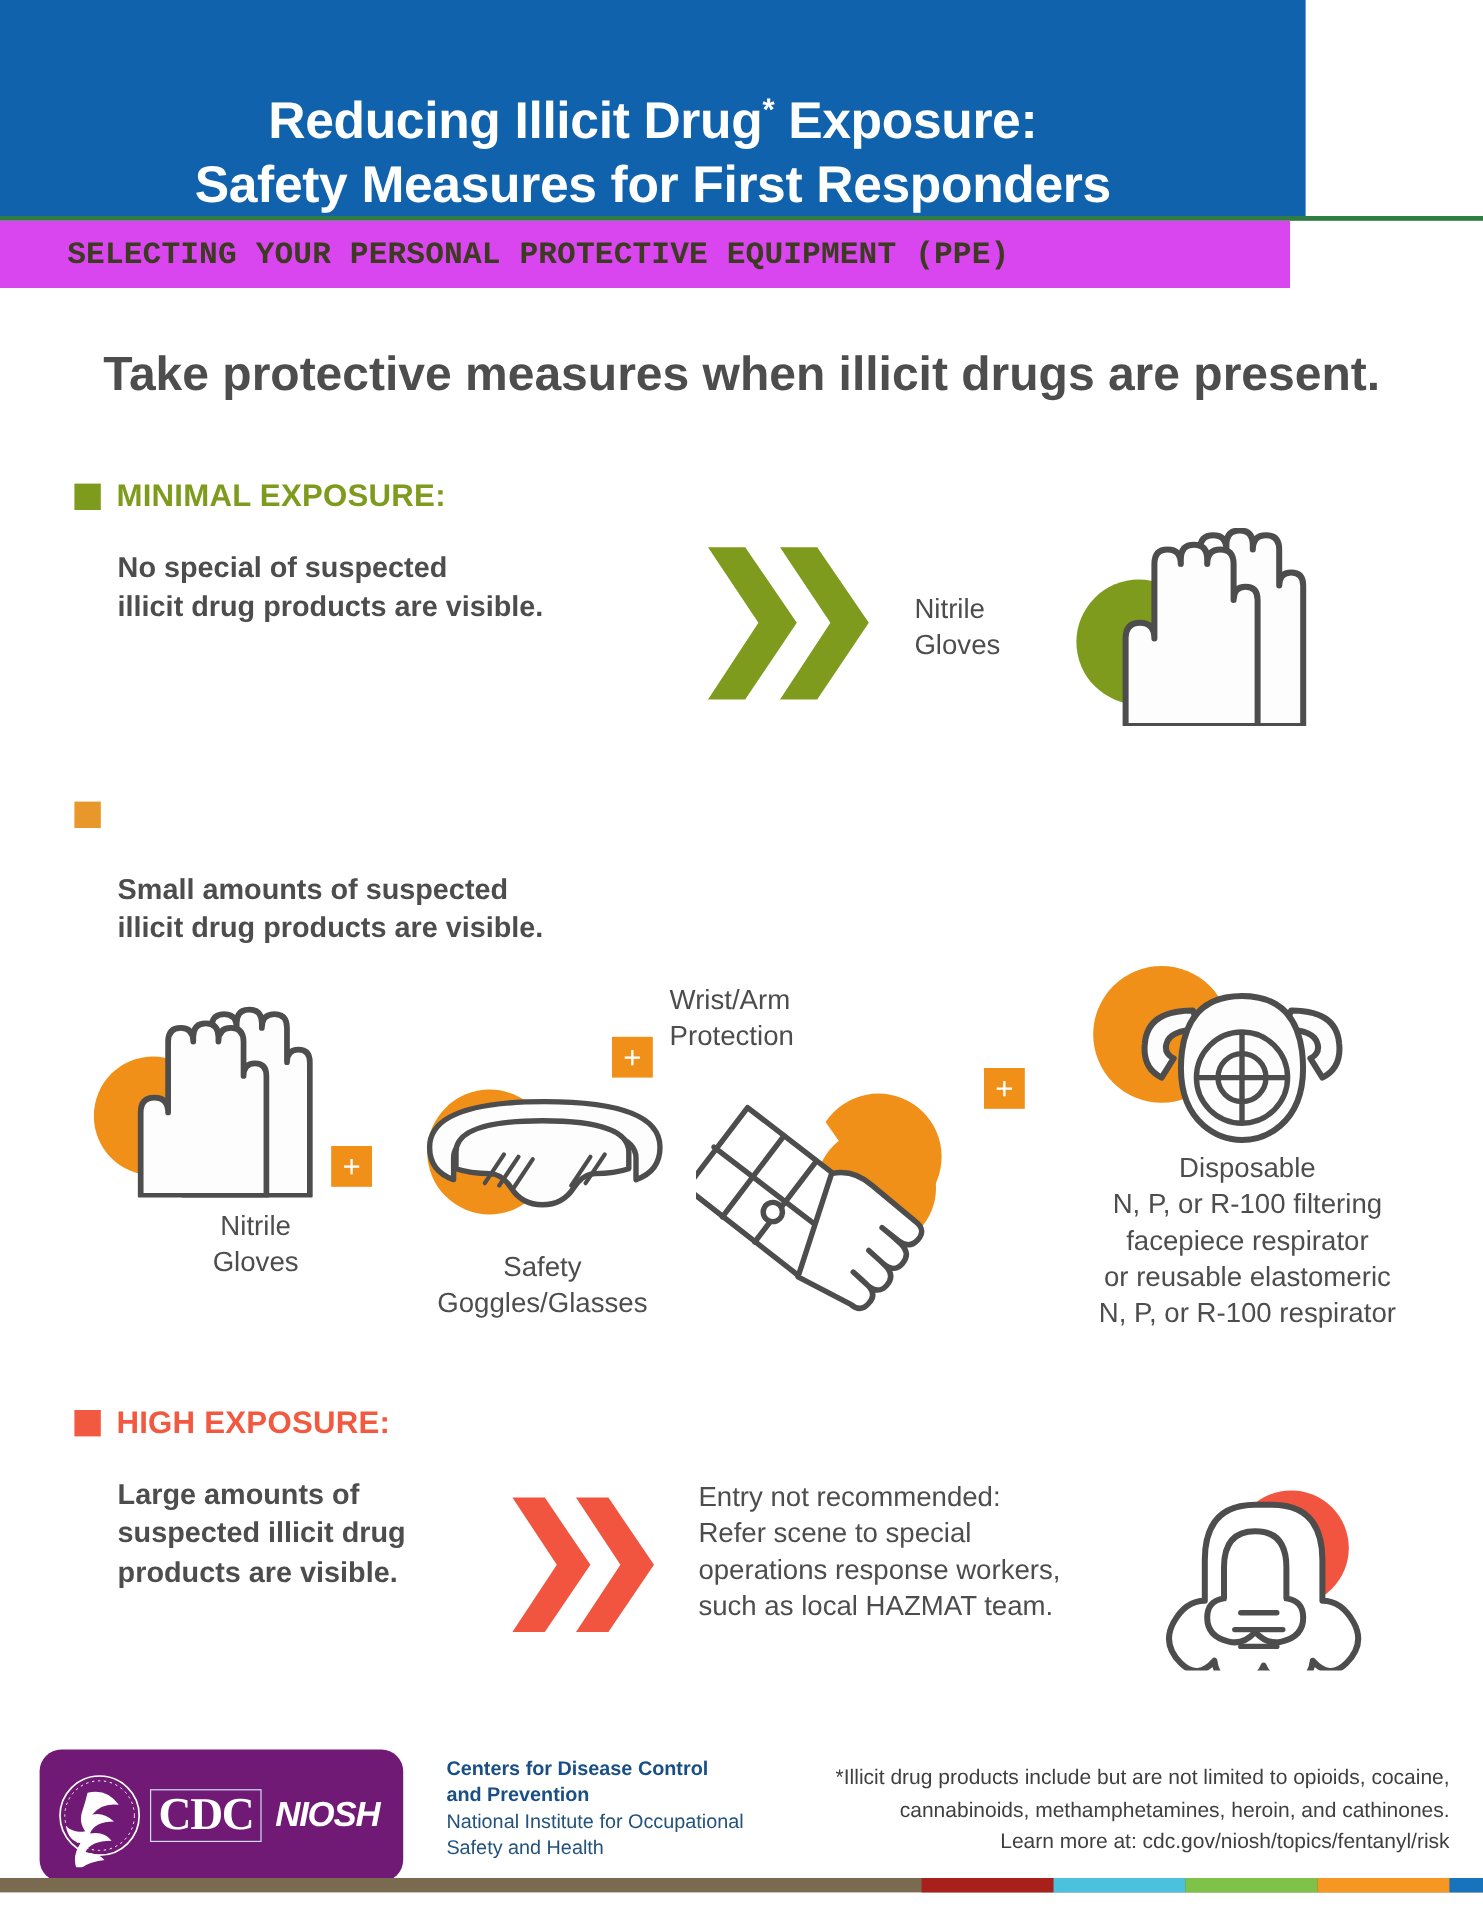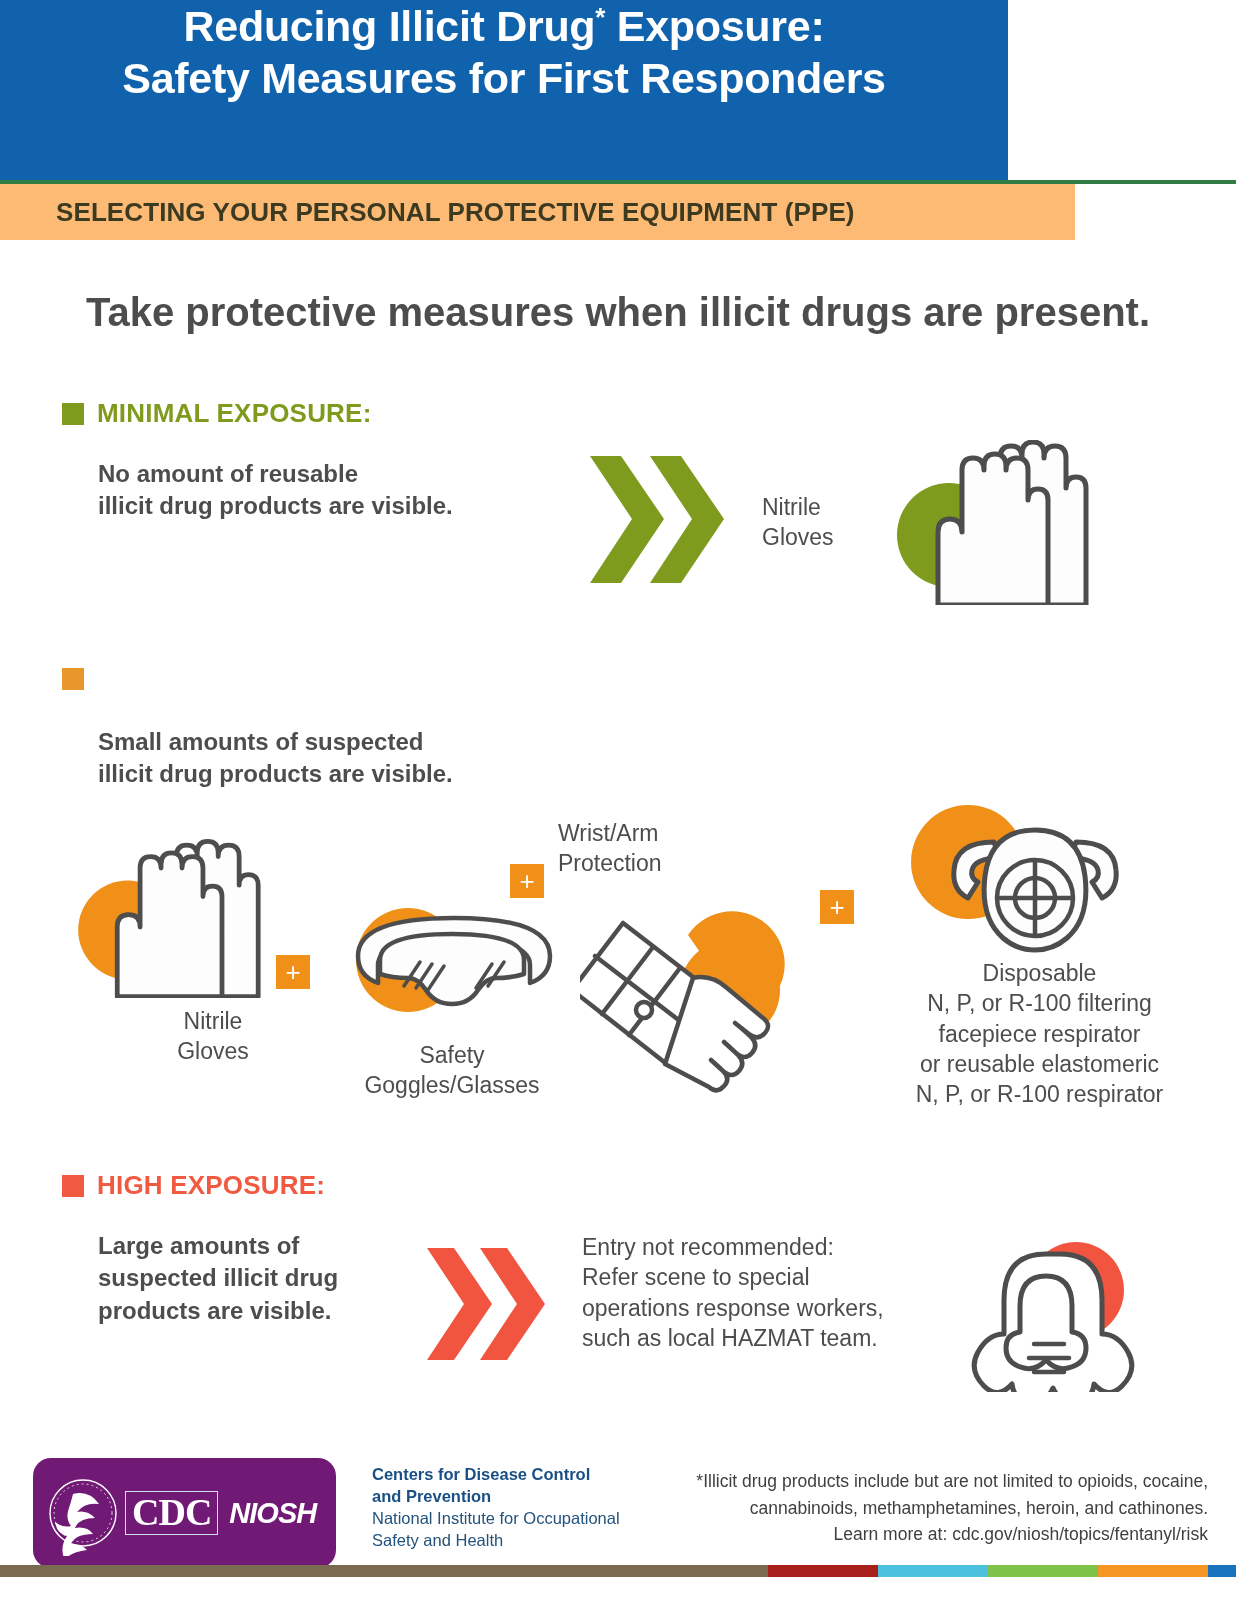--- a/index.html
+++ b/index.html
@@ -6,41 +6,41 @@
   body{
     width:1236px;height:1600px;
     background:#ffffff;
     font-family:"Liberation Sans", sans-serif;
     color:#4a4a4a;
     position:relative;
     overflow:hidden;
   }
   
   .header{
-    position:absolute;left:0;top:0;width:1008px;height:180px;
+    position:absolute;left:0;top:0;width:1088px;height:180px;
     background:#1062ac;
-    display:flex;align-items:flex-start;justify-content:center;
+    display:flex;align-items:flex-end;justify-content:center;
   }
   .header-title{
     color:#ffffff;
     font-size:43px;
     font-weight:bold;
     line-height:1.22;
     text-align:center;
     letter-spacing:-0.3px;
   }
   .header-title sup{font-size:26px;vertical-align:super;line-height:0;}
   .header-underline{
     position:absolute;left:0;top:180px;width:1236px;height:4px;background:#2f7d43;
   }
   
   .yellow-band{
     position:absolute;left:0;top:184px;width:1075px;height:56px;
-    background:#fdba74;
-    display:flex;align-items:center;
+    background:#d946ef;
+    display:flex;align-items:center;font-family:Liberation Mono, monospace;
   }
   .yellow-band-text{
     color:#3d3a22;
     font-size:26px;font-weight:bold;
     letter-spacing:0.1px;
     margin-left:56px;
   }
   
   .lead{
     position:absolute;left:0;top:290px;width:1236px;
@@ -114,21 +114,21 @@
   <div class="yellow-band-text">SELECTING YOUR PERSONAL PROTECTIVE EQUIPMENT (PPE)</div>
 </div>
 
 <div class="lead">Take protective measures when illicit drugs are present.</div>
 
 <div class="sect-head" style="left:62px;top:398px;">
   <span class="sect-swatch" style="background:#7f9b1e;"></span>
   <span class="sect-label" style="color:#7f9b1e;">MINIMAL EXPOSURE:</span>
 </div>
 <div class="sect-desc" style="left:98px;top:458px;width:470px;">
-  <span>No amount of reusable</span><br>
+  <span>No special of suspected</span><br>
   <span>illicit drug products are visible.</span>
 </div>
 
 <svg class="chev" style="left:588px;top:452px;" width="148" height="135" viewBox="0 0 148 135">
   <path d="M2 4 L33 4 L76 67 L33 131 L2 131 L44 67 Z" fill="#7f9b1e"></path>
   <path d="M62 4 L93 4 L136 67 L93 131 L62 131 L104 67 Z" fill="#7f9b1e"></path>
 </svg>
 
 <div class="cap cap-left" style="left:762px;top:492px;width:130px;">
   <span>Nitrile</span><br>

